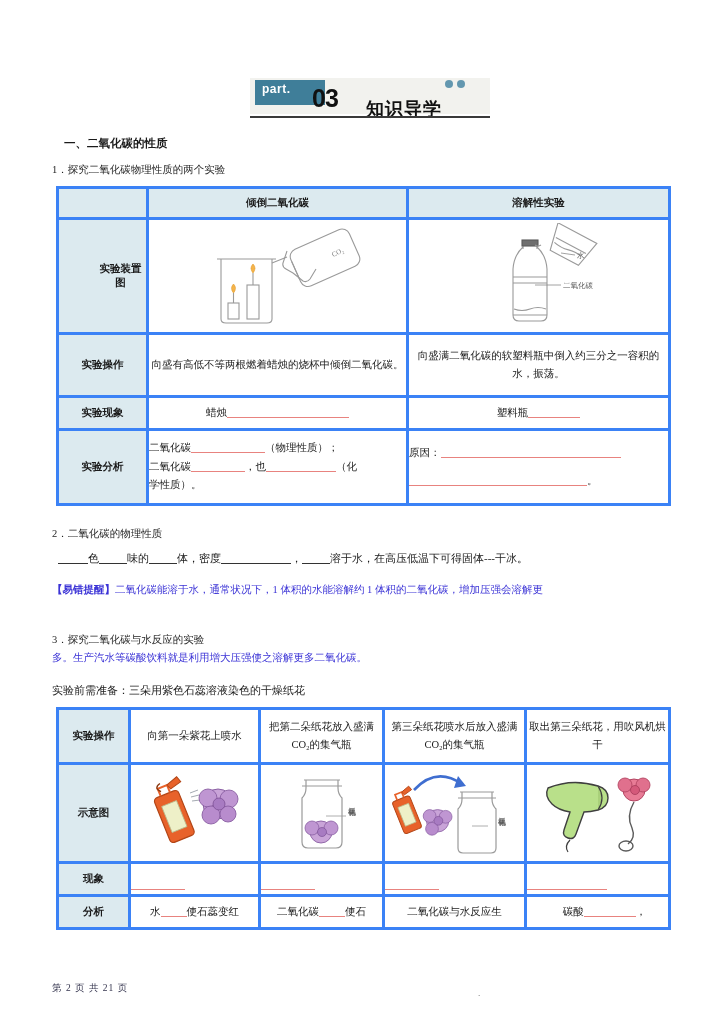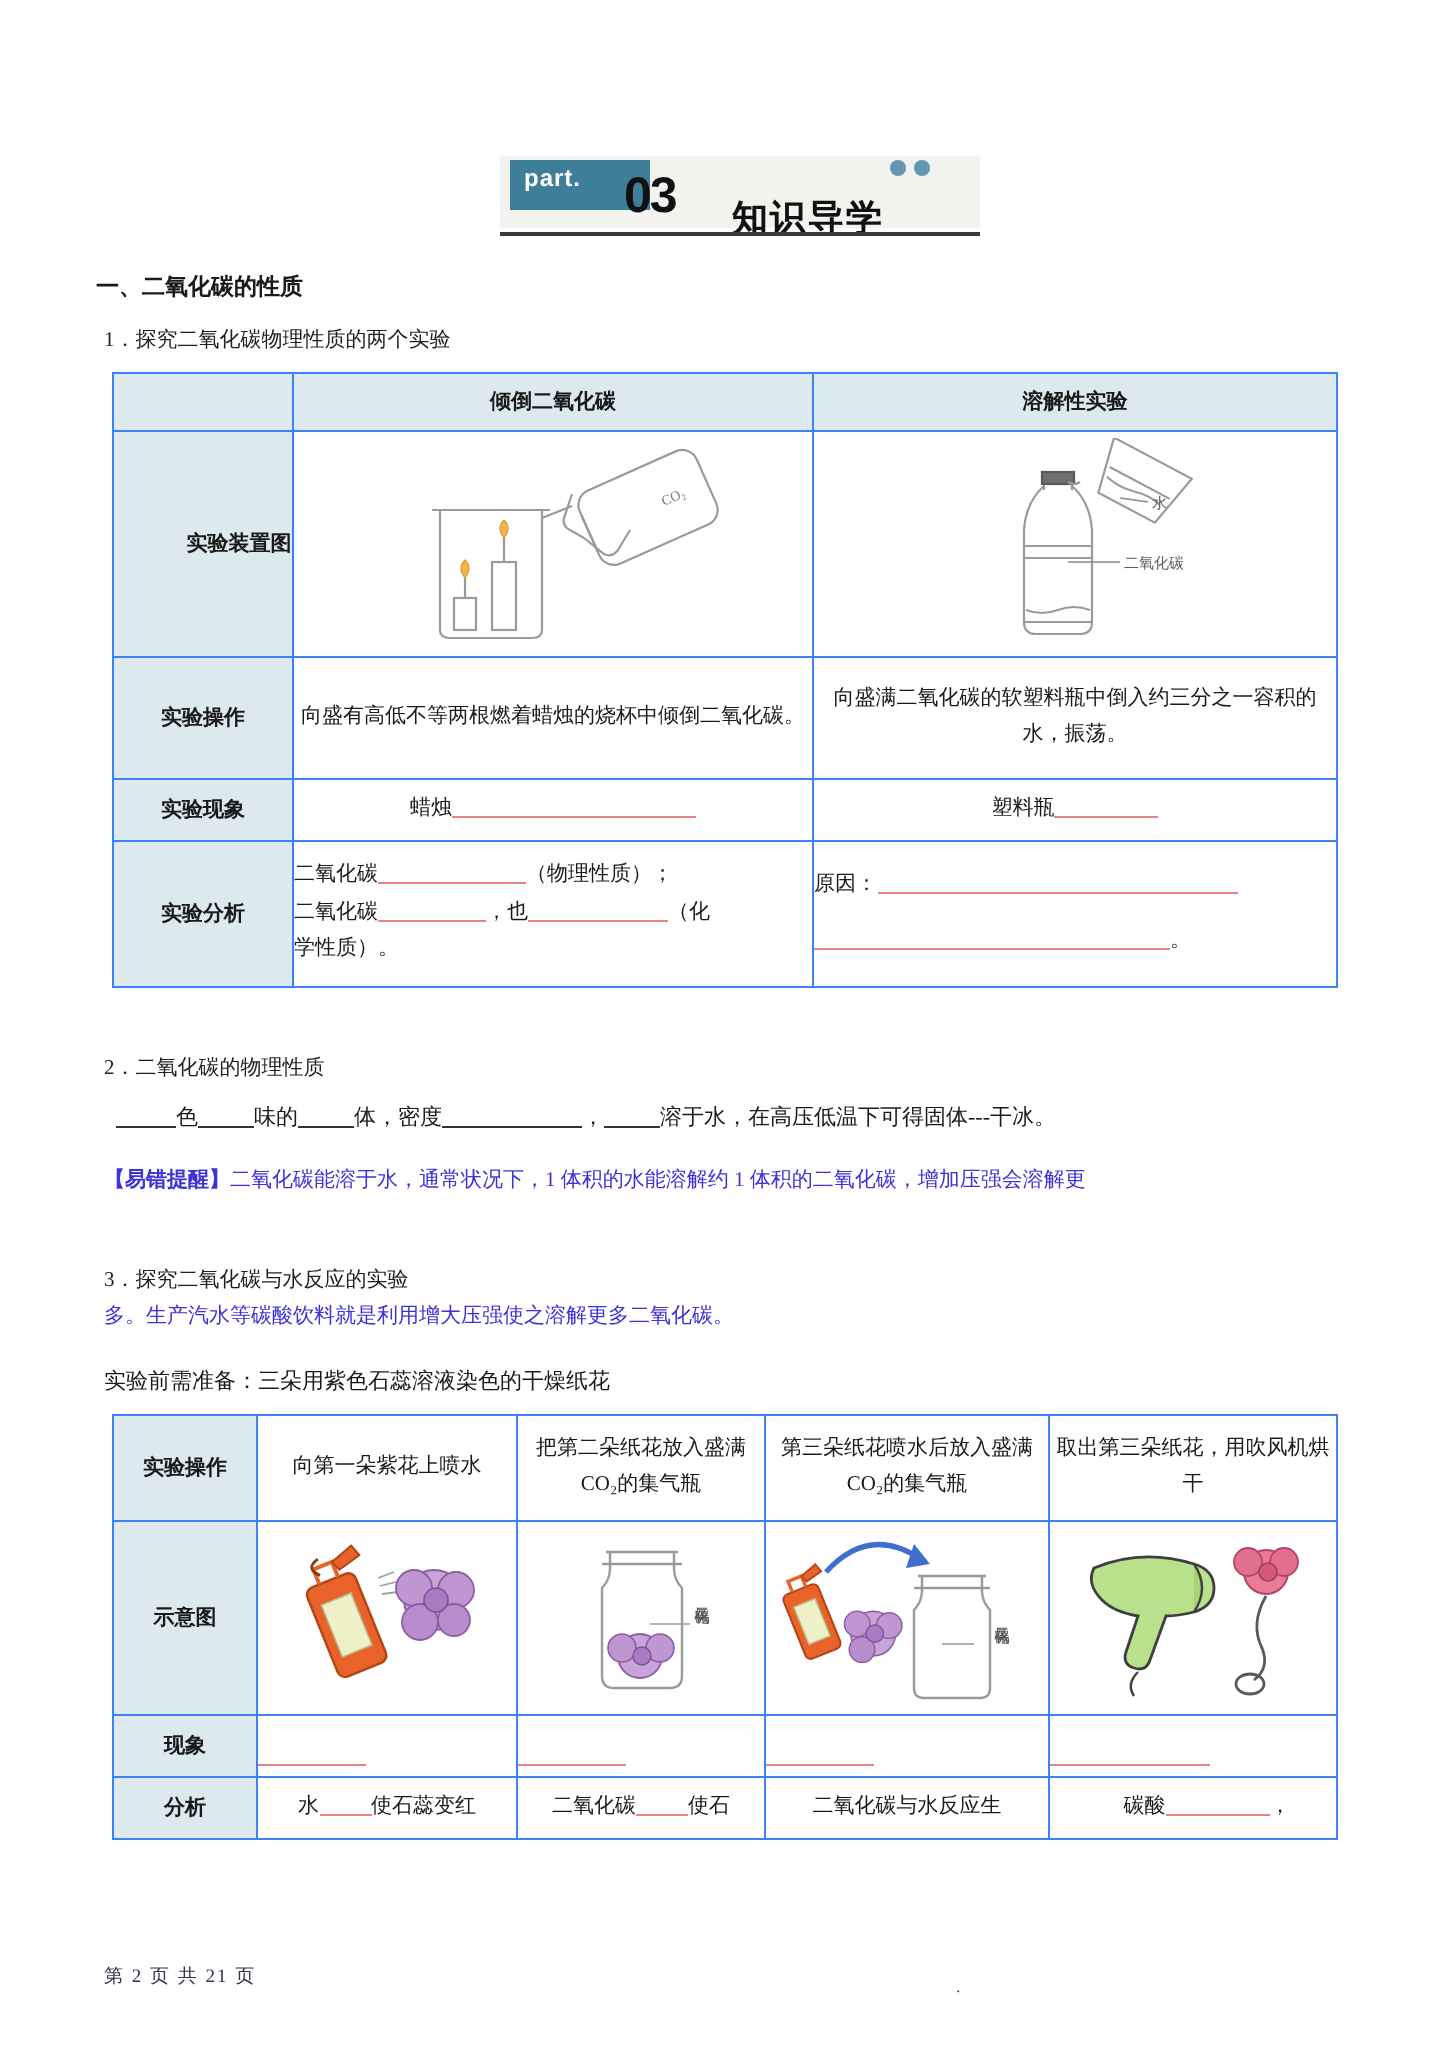--- a/index.html
+++ b/index.html
@@ -69,21 +69,21 @@
   .warn b{font-weight:bold;}
 
   
   table.sheet{
     position:absolute;
     border-collapse:collapse;
     table-layout:fixed;
     font-family:"Liberation Serif","DejaVu Serif",serif;
   }
   table.sheet td{
-    border:1px solid #3b82f6;
+    border:3px solid #3b82f6;
     padding:0;
     vertical-align:middle;
     font-size:10.5px;
     color:#1a1a1a;
   }
   td.hdr{
     background:#dceaef;
     text-align:center;
     font-weight:bold;
     font-size:11px;
@@ -134,21 +134,21 @@
     </div>
     <div class="banner-num">03</div>
     <div class="banner-title">知识导学</div>
     <div class="banner-dots">
       <span class="dot d1"></span>
       <span class="dot d2"></span>
     </div>
     <div class="banner-rule"></div>
   </div>
 
-  <div class="txt h-sec" style="left:48px;top:136px;">一、二氧化碳的性质</div>
+  <div class="txt h-sec" style="left:64px;top:136px;">一、二氧化碳的性质</div>
 
   <div class="txt h-sub" style="left:52px;top:163px;">1．探究二氧化碳物理性质的两个实验</div>
 
   <table class="sheet" style="left:56px;top:186px;width:612px;">
     <colgroup>
       <col style="width:90px">
       <col style="width:260px">
       <col style="width:262px">
     </colgroup>
     <tbody>

